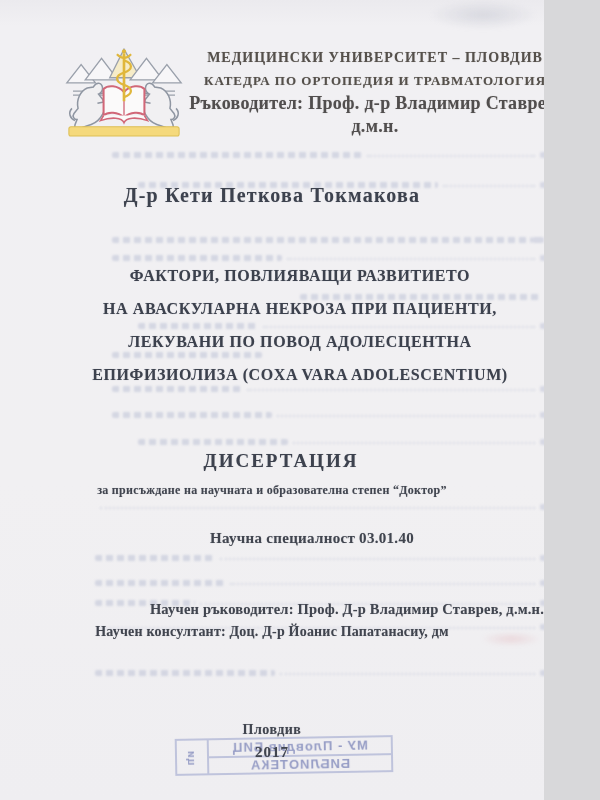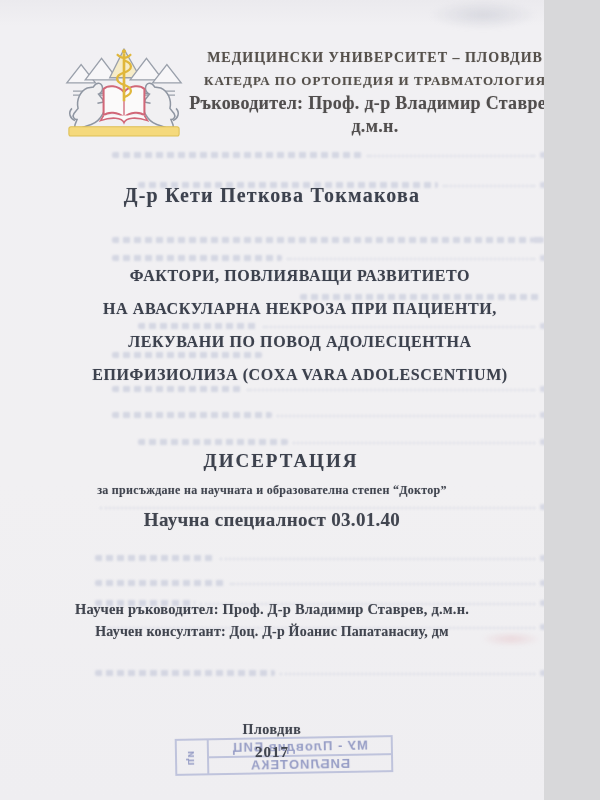--- a/index.html
+++ b/index.html
@@ -19,23 +19,23 @@
   .hdr-l3{font-size:18px;letter-spacing:.3px;line-height:23px;color:#514e4e;}
   
   .author{top:184px;font-size:20px;letter-spacing:1.2px;color:#3d424e;}
   
   .title{position:absolute;left:40px;top:259px;width:520px;text-align:center;z-index:2;
          font-size:16px;letter-spacing:.6px;line-height:33px;color:#3c414d;
          text-shadow:0 0 1px rgba(60,65,85,.3);}
   
   .diss-h{top:450px;font-size:19px;letter-spacing:2px;color:#3d424e;margin-left:9px;}
   .diss-sub{top:483px;font-size:12px;letter-spacing:.3px;}
-  .diss-spec{top:509px;font-size:19px;letter-spacing:.3px;}
-  
-  .sup1{top:601px;font-size:14.5px;letter-spacing:.2px;}
+  .diss-spec{top:530px;font-size:15px;letter-spacing:.3px;padding-left:40px;}
+  
+  .sup1{top:601px;font-size:14.5px;letter-spacing:.2px;text-align:right;}
   .sup2{top:624px;font-size:14px;letter-spacing:.2px;}
   
   .city{top:722px;font-size:14px;letter-spacing:.5px;z-index:3;}
   .year{top:744px;font-size:15px;letter-spacing:1px;z-index:3;}
   
   .logo{position:absolute;left:60px;top:40px;width:128px;height:98px;z-index:2;}
   
   .stamp{
     position:absolute;left:175px;top:737px;width:218px;height:37px;z-index:1;
     transform:scaleX(-1) rotate(1deg);display:flex;box-sizing:border-box;

